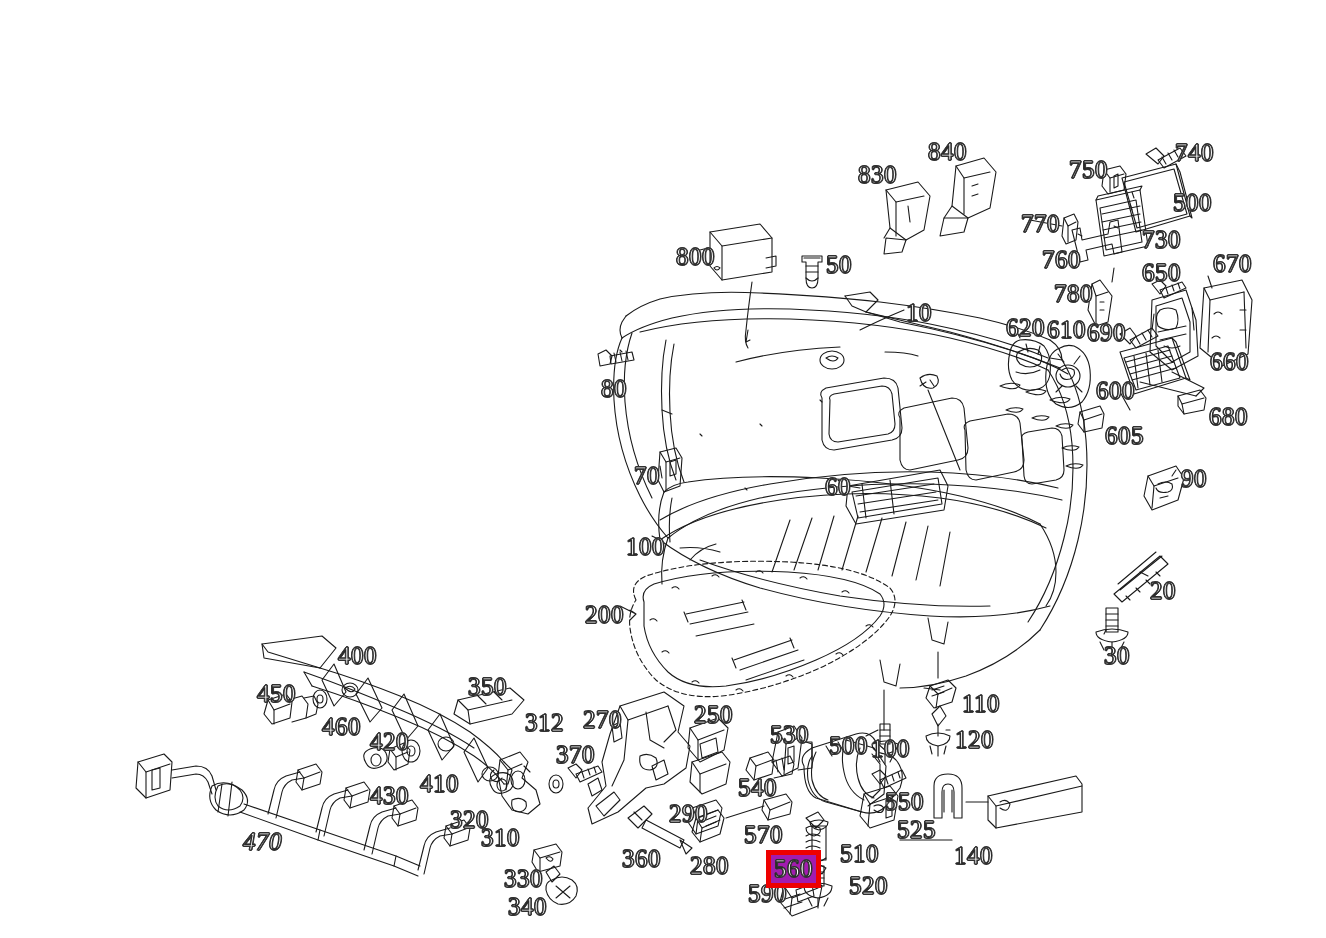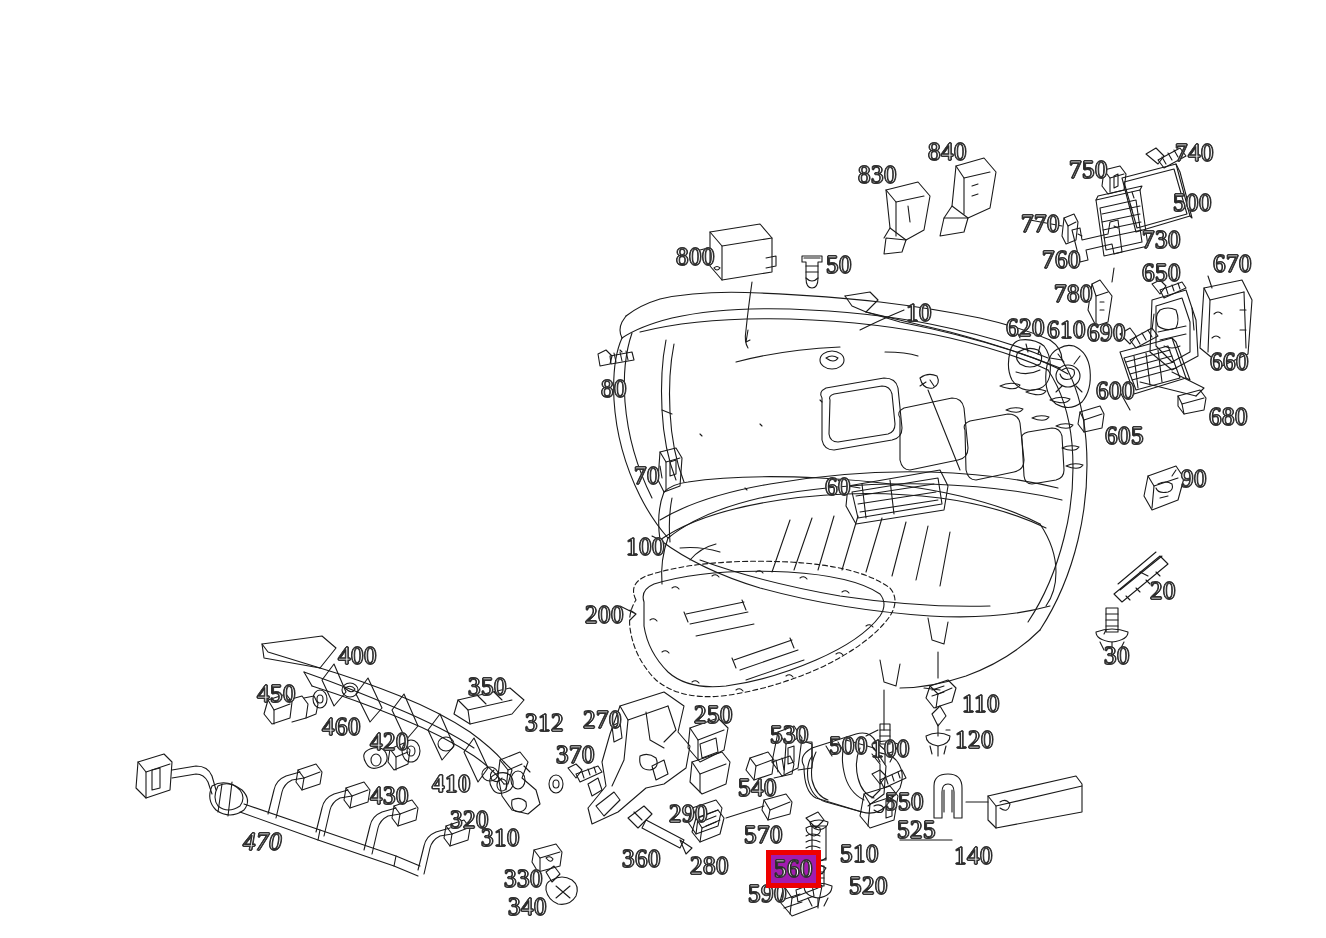--- a/index.html
+++ b/index.html
@@ -575,21 +575,21 @@
       <div class="callout" style="left: 1181px; top: 466px;">90</div>
       <div class="callout" style="left: 626px; top: 534px;">100</div>
       <div class="callout" style="left: 585px; top: 602px;">200</div>
       <div class="callout" style="left: 1150px; top: 578px;">20</div>
       <div class="callout" style="left: 1104px; top: 643px;">30</div>
       <div class="callout" style="left: 338px; top: 643px;">400</div>
       <div class="callout" style="left: 257px; top: 681px;">450</div>
       <div class="callout" style="left: 322px; top: 714px;">460</div>
       <div class="callout" style="left: 468px; top: 674px;">350</div>
       <div class="callout" style="left: 370px; top: 729px;">420</div>
-      <div class="callout" style="left: 432px; top: 771px; font-weight: bold;">410</div>
+      <div class="callout" style="left: 420px; top: 771px;">410</div>
       <div class="callout" style="left: 370px; top: 783px;">430</div>
       <div class="callout" style="left: 450px; top: 807px;">320</div>
       <div class="callout" style="left: 481px; top: 825px;">310</div>
       <div class="callout" style="left: 525px; top: 710px;">312</div>
       <div class="callout" style="left: 556px; top: 742px;">370</div>
       <div class="callout" style="left: 504px; top: 866px;">330</div>
       <div class="callout" style="left: 508px; top: 894px;">340</div>
       <div class="callout" style="left: 243px; top: 829px; font-style: italic;">470</div>
       <div class="callout" style="left: 583px; top: 707px;">270</div>
       <div class="callout" style="left: 694px; top: 702px;">250</div>

